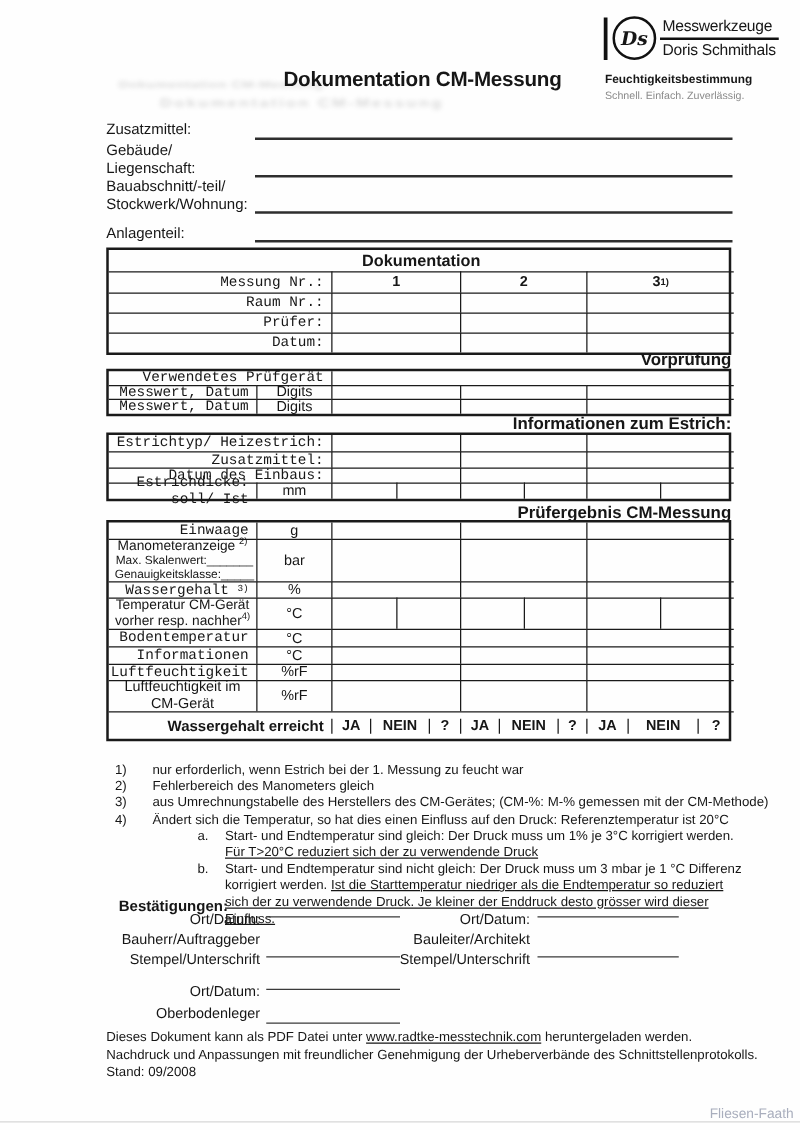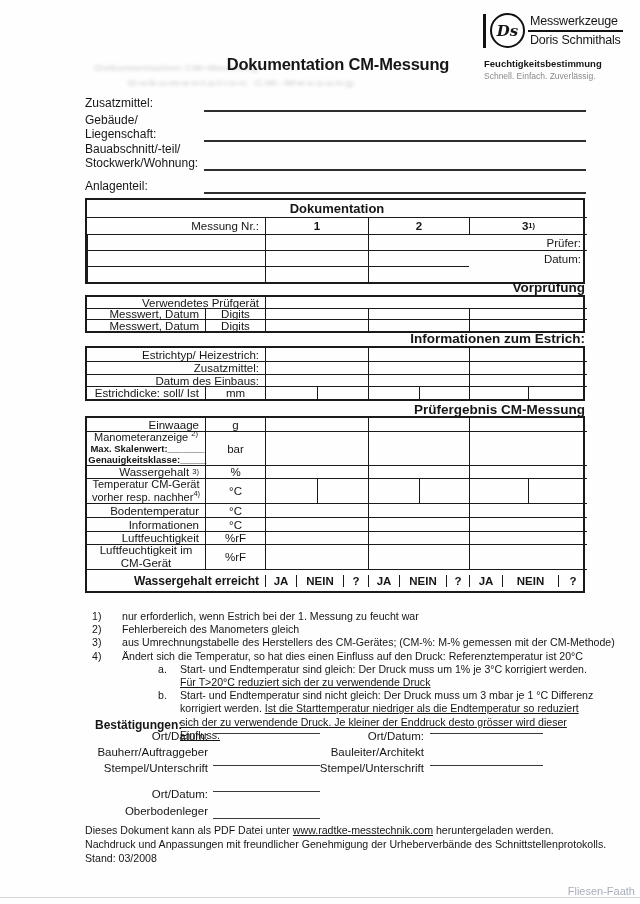--- a/index.html
+++ b/index.html
@@ -41,30 +41,30 @@
            box-sizing:border-box;display:flex;align-items:center;min-width:0;}
   .tbl>div.nl{border-left:none;}
   .tbl>div.nt{border-top:none;}
   .t1{grid-template-columns:178px 103px 101px 118px;}
   .t2{grid-template-columns:118px 60px 103px 101px 118px;}
   .t3,.t4{grid-template-columns:118px 60px 52px 51px 51px 50px 59px 59px;}
   .s2{grid-column:span 2;}
   .s3{grid-column:span 3;}
   .full{grid-column:1/-1;}
   .hd{justify-content:center;font-weight:bold;font-size:13px;}
-  .r{justify-content:flex-end;padding-right:6px;text-align:left;}
+  .r{justify-content:flex-end;padding-right:6px;text-align:right;font-family:Liberation Mono, monospace;}
   .c{justify-content:center;text-align:center;}
   .b{font-weight:bold;}
   sup{font-size:7.5px;vertical-align:super;line-height:0;}
   .h17{height:17px}.h16{height:16px}.h13{height:13px}.h12{height:12px}
   .h11{height:11px}.h34{height:34px}.h25{height:25px}.h14{height:14px}
   .stack{flex-direction:column;align-items:stretch;justify-content:space-between;
          line-height:11px;}
   .stack .ln-c{text-align:center;}
-  .stack .ln-l{text-align:left;padding-left:3px;font-size:9.5px;font-weight:bold;}
+  .stack .ln-l{text-align:left;padding-left:3px;font-size:9.5px;}
   .bel{display:flex;align-items:stretch;height:22px;font-weight:bold;font-size:11.5px;}
   .bel>div{border-left:1px solid #1a1a1a;display:flex;align-items:center;
            justify-content:center;box-sizing:border-box;}
   .bel>div:first-child{border-left:none;justify-content:flex-end;
                        padding-right:6px;font-size:12px;}
 
   
   .fns{position:absolute;left:92px;top:610px;width:505px;font-size:10.6px;
        line-height:13.2px;}
   .fn{display:flex;}
@@ -125,20 +125,21 @@
 
   <div class="tbl t1" style="top:198px">
     <div class="full nl nt hd h17">Dokumentation</div>
     <div class="r h17 nl">Messung Nr.:</div>
     <div class="c b h17">1</div>
     <div class="c b h17">2</div>
     <div class="c b h17">
         <span>3</span>
         <sup>1)</sup>
       </div>
+    <div class="r h16 nl">Raum Nr.:</div>
     <div class="h16"></div>
     <div class="h16"></div>
     <div class="h16"></div>
     <div class="r h16 nl">Prüfer:</div>
     <div class="h16"></div>
     <div class="h16"></div>
     <div class="h16"></div>
     <div class="r h16 nl">Datum:</div>
     <div class="h16"></div>
     <div class="h16"></div>
@@ -303,18 +304,18 @@
     <div class="sline sl-r" style="top:34px"></div>
     <div class="cl lab-l" style="top:70px">Ort/Datum:</div>
     <div class="sline sl-l" style="top:60px"></div>
     <div class="cl lab-l" style="top:87px">Oberbodenleger</div>
     <div class="sline sl-l" style="top:87px"></div>
   </div>
 
   <div class="foot">
     <div><span>Dieses Dokument kann als PDF Datei unter </span><span class="link">www.radtke-messtechnik.com</span><span> heruntergeladen werden.</span></div>
     <div>Nachdruck und Anpassungen mit freundlicher Genehmigung der Urheberverbände des Schnittstellenprotokolls.</div>
-    <div>Stand: 03/2008</div>
+    <div>Stand: 09/2008</div>
   </div>
 
   <div class="wm">Fliesen-Faath</div>
   <div class="botline"></div>
 </div>
 
 </body></html>

